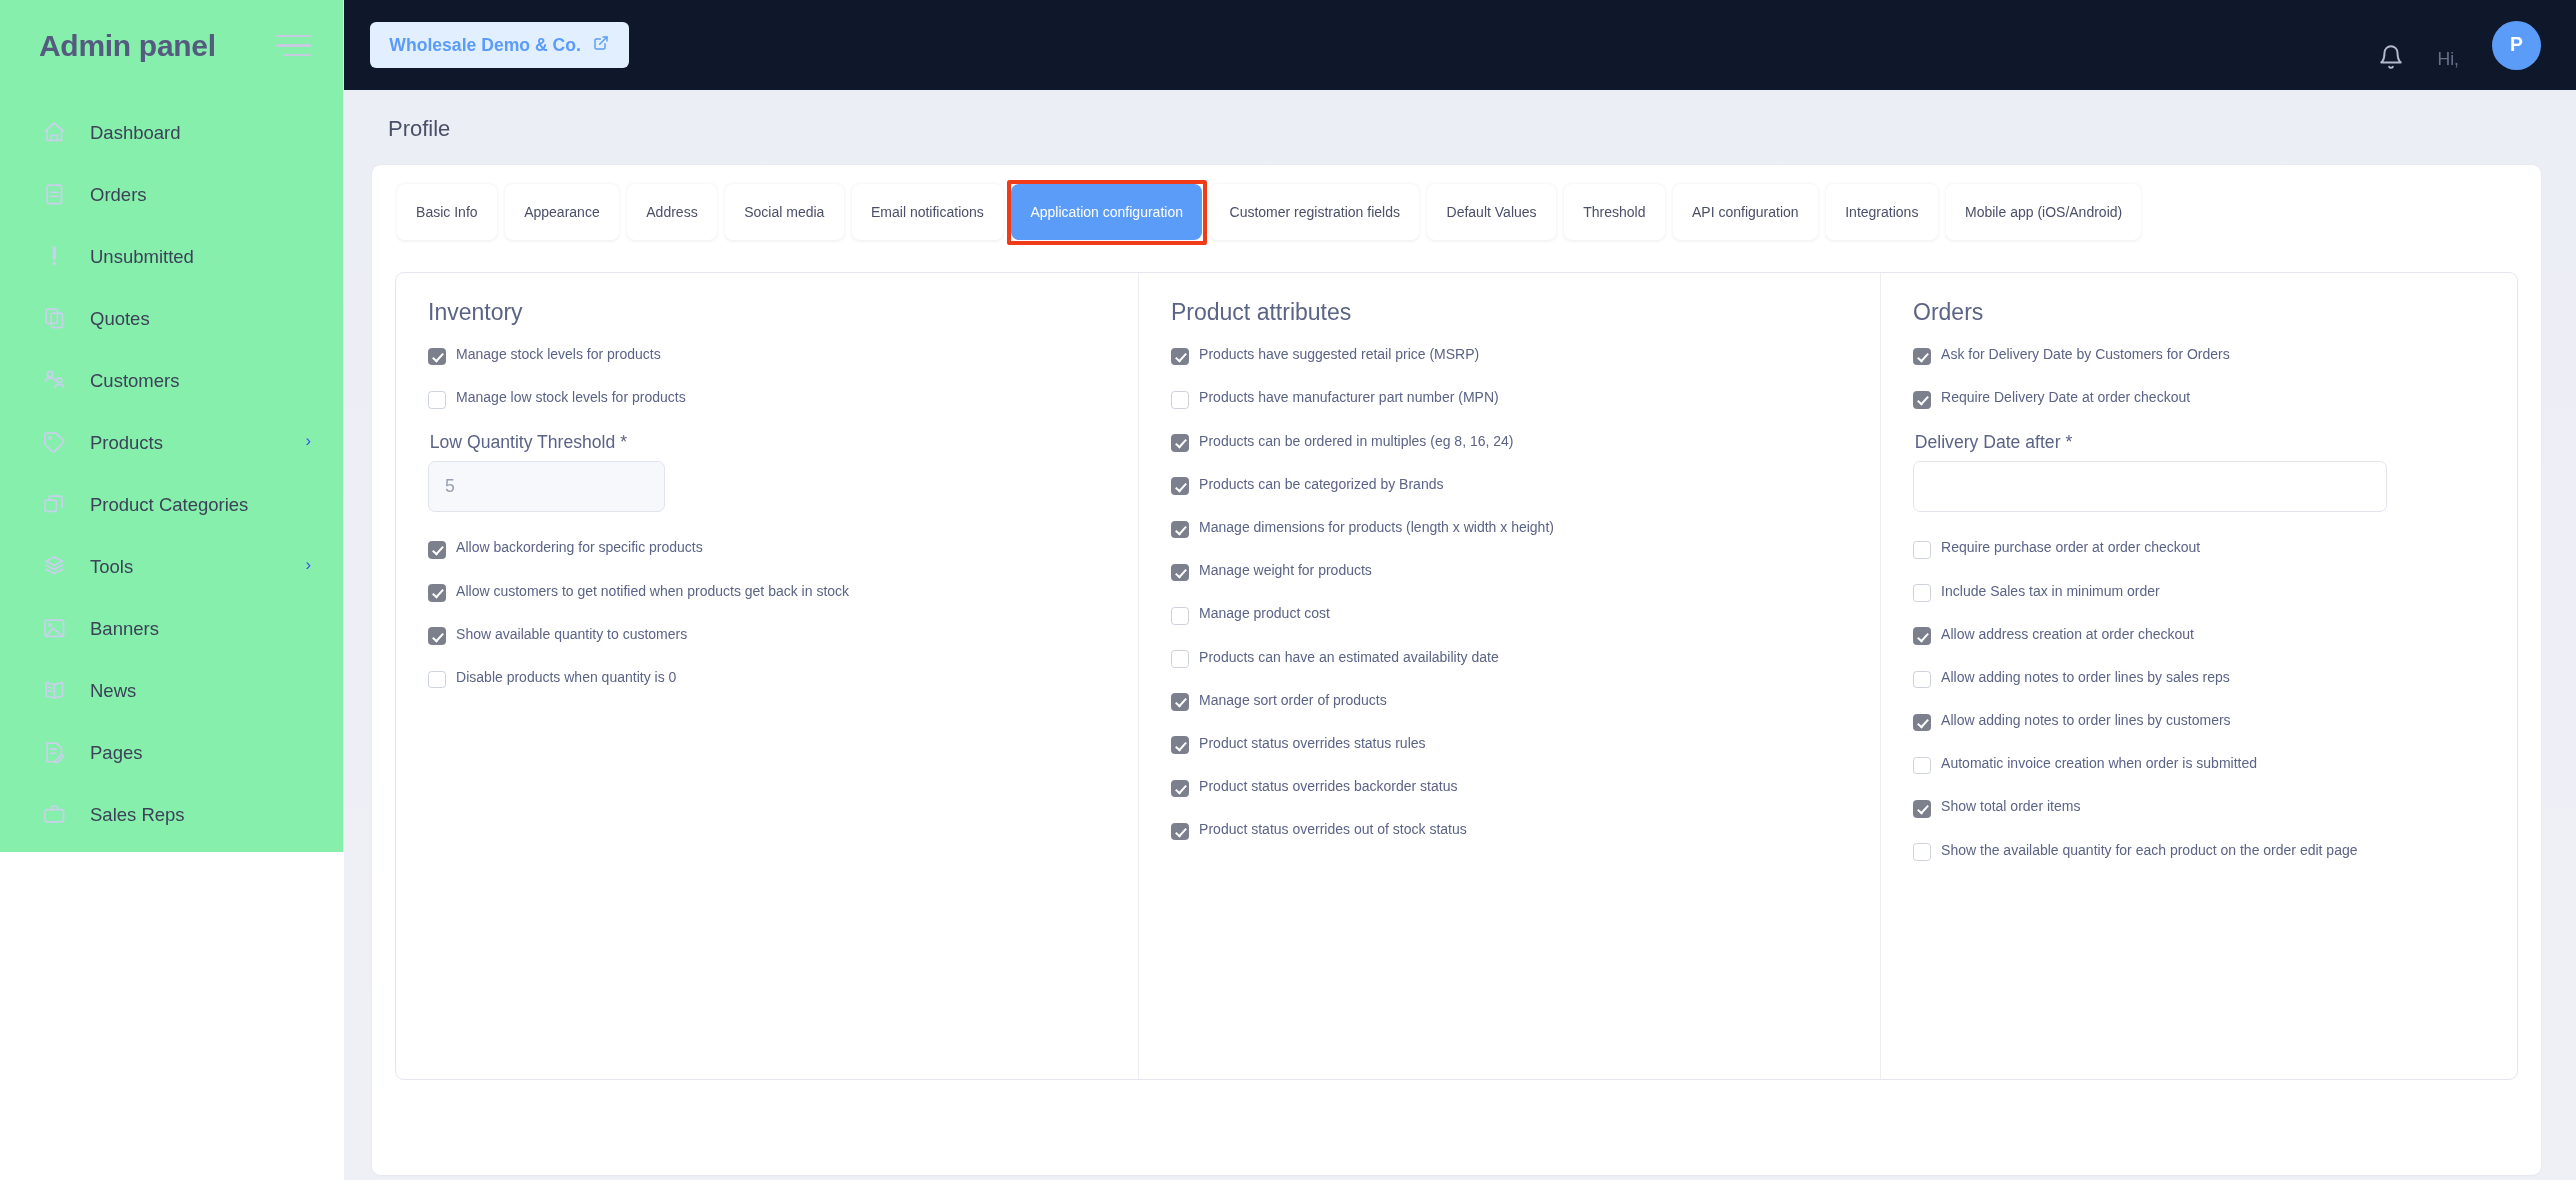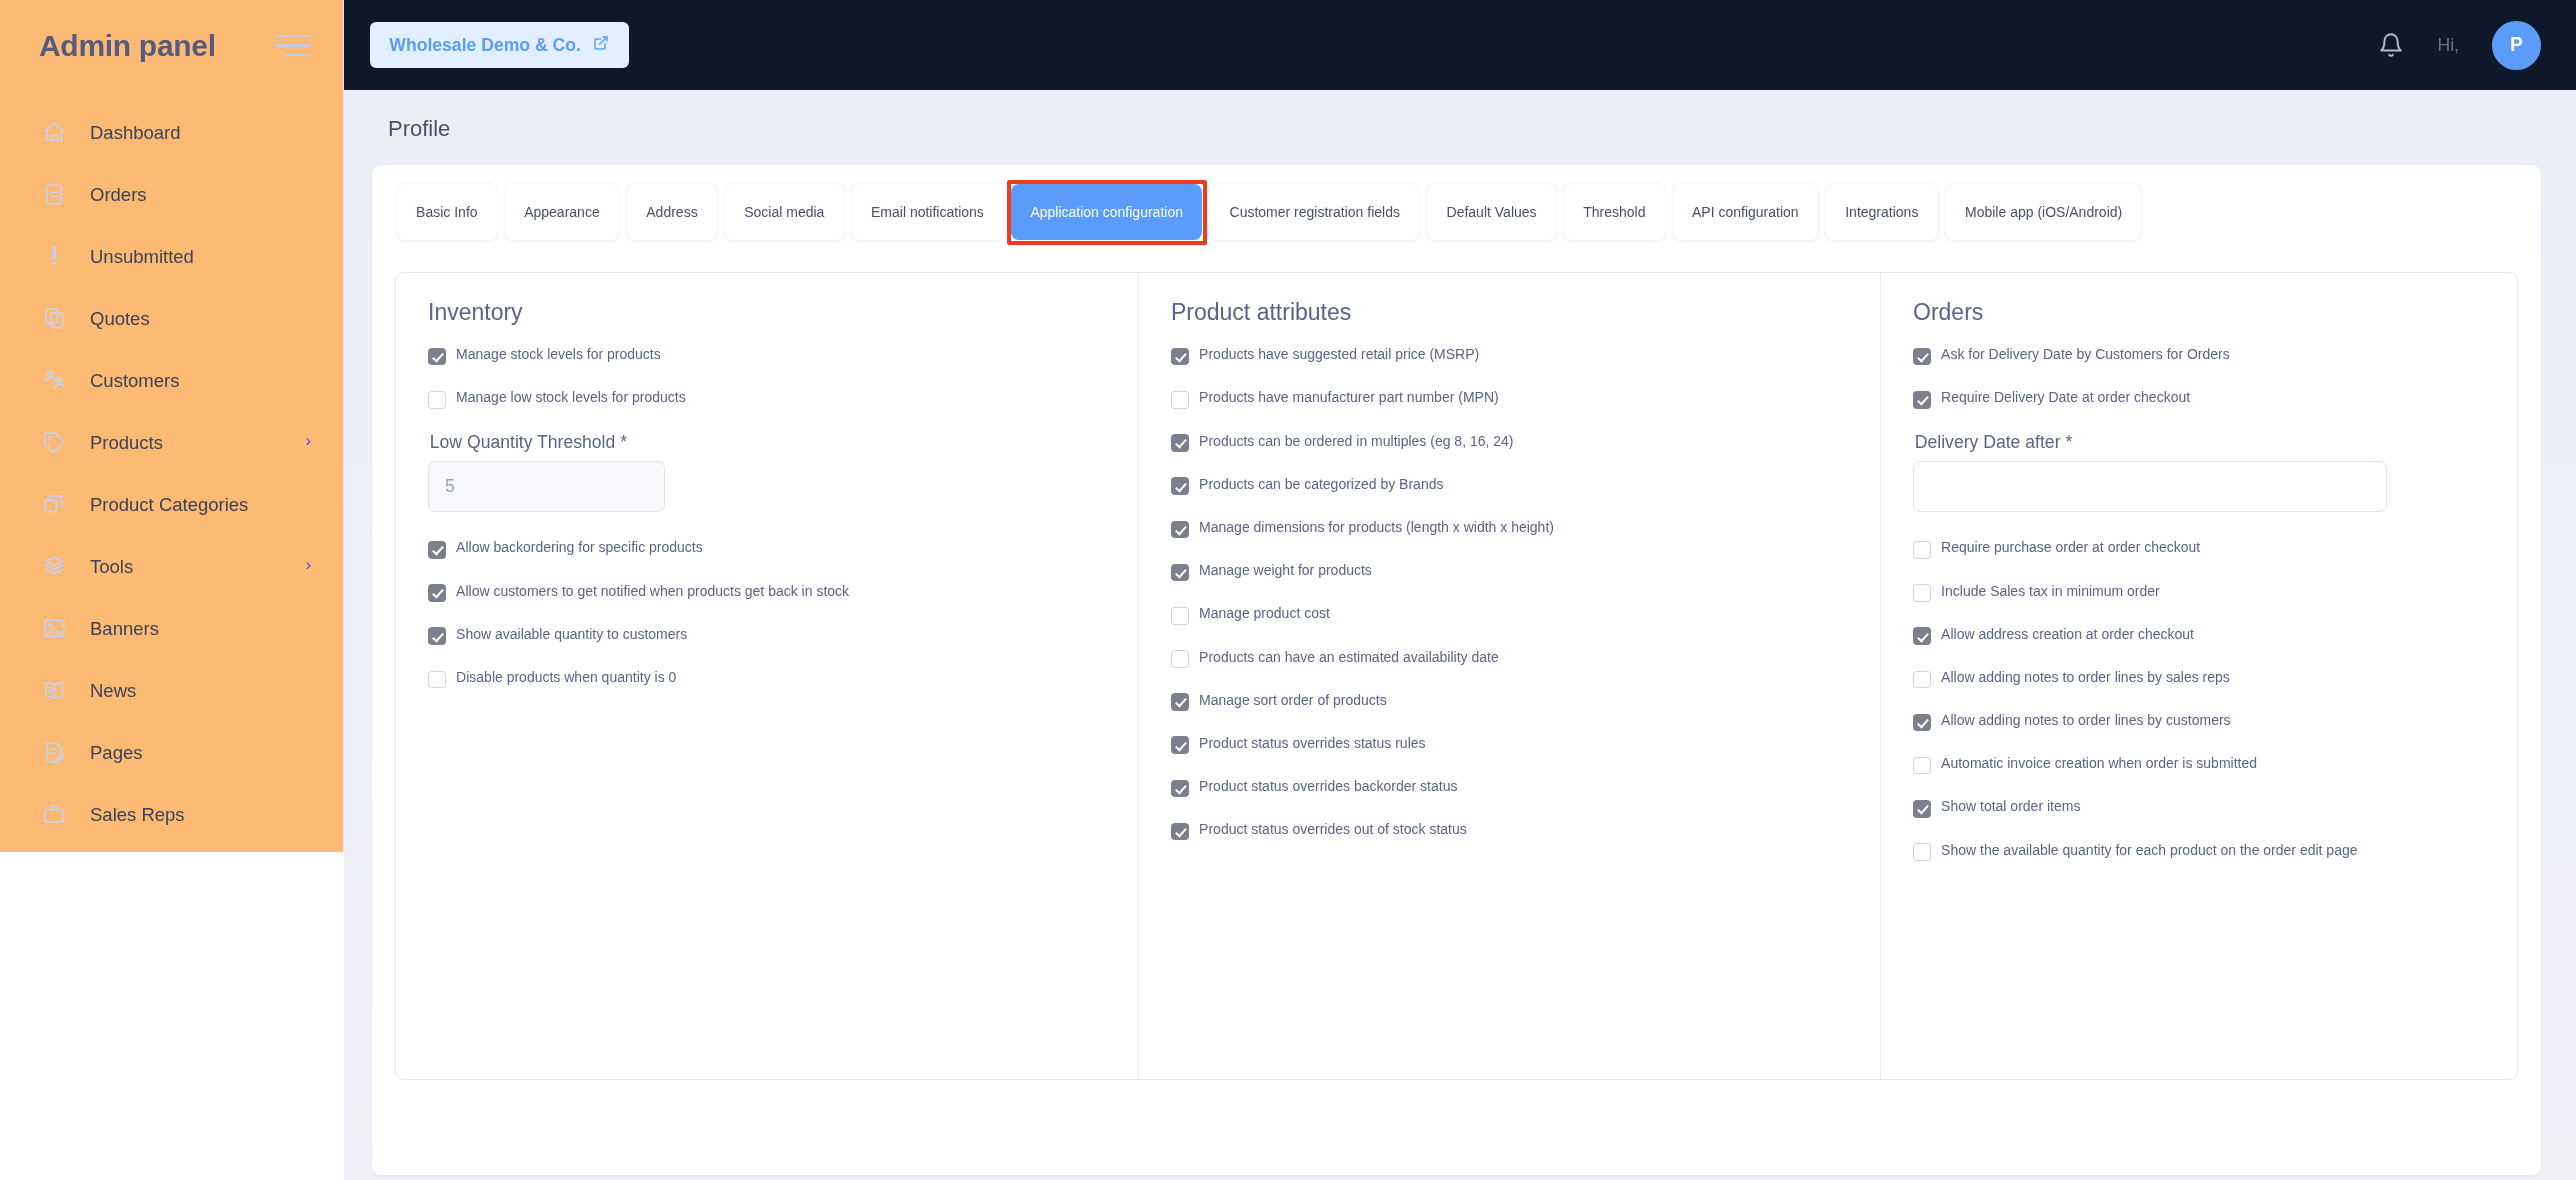--- a/index.html
+++ b/index.html
@@ -8,21 +8,21 @@
     width: 2576px; height: 1181px;
     overflow: hidden;
     font-family: "Liberation Sans", sans-serif;
     background: #ffffff;
   }
   .app { display: flex; width: 2576px; height: 1181px; }
 
   
   .sidebar {
     width: 344px; min-width: 344px; height: 852px;
-    background: #fdba74;
+    background: #86efac;
     border-right: 0.9px solid #e8eaf0;
     position: relative;
     overflow: hidden;
   }
   .sidebar-head {
     height: 91px;
     display: flex; align-items: center;
     padding: 0 32px 0 39px;
     justify-content: space-between;
   }
@@ -91,21 +91,21 @@
   }
   .store-chip {
     background: #e2efff; color: #5b9cf8;
     border-radius: 6.2px;
     padding: 12.3px 19.3px;
     font-size: 17.6px; font-weight: 600;
     display: inline-flex; align-items: center; gap: 12.3px;
     cursor: pointer; white-space: nowrap;
   }
   .store-chip svg { width: 16px; height: 16px; }
-  .topbar-right { margin-left: auto; display: flex; align-items: center; gap: 33px; }
+  .topbar-right { margin-left: auto; display: flex; align-items: flex-end; gap: 33px; }
   .bell { color: #b4bacb; cursor: pointer; display: flex; }
   .bell svg { width: 26px; height: 26px; }
   .greeting { font-size: 17.6px; color: #6a7089; white-space: nowrap; }
   .avatar {
     width: 49px; height: 49px; border-radius: 50%;
     background: #5b9cf8; color: #fff;
     display: flex; align-items: center; justify-content: center;
     font-size: 19.3px; font-weight: 600; cursor: pointer;
   }
 

